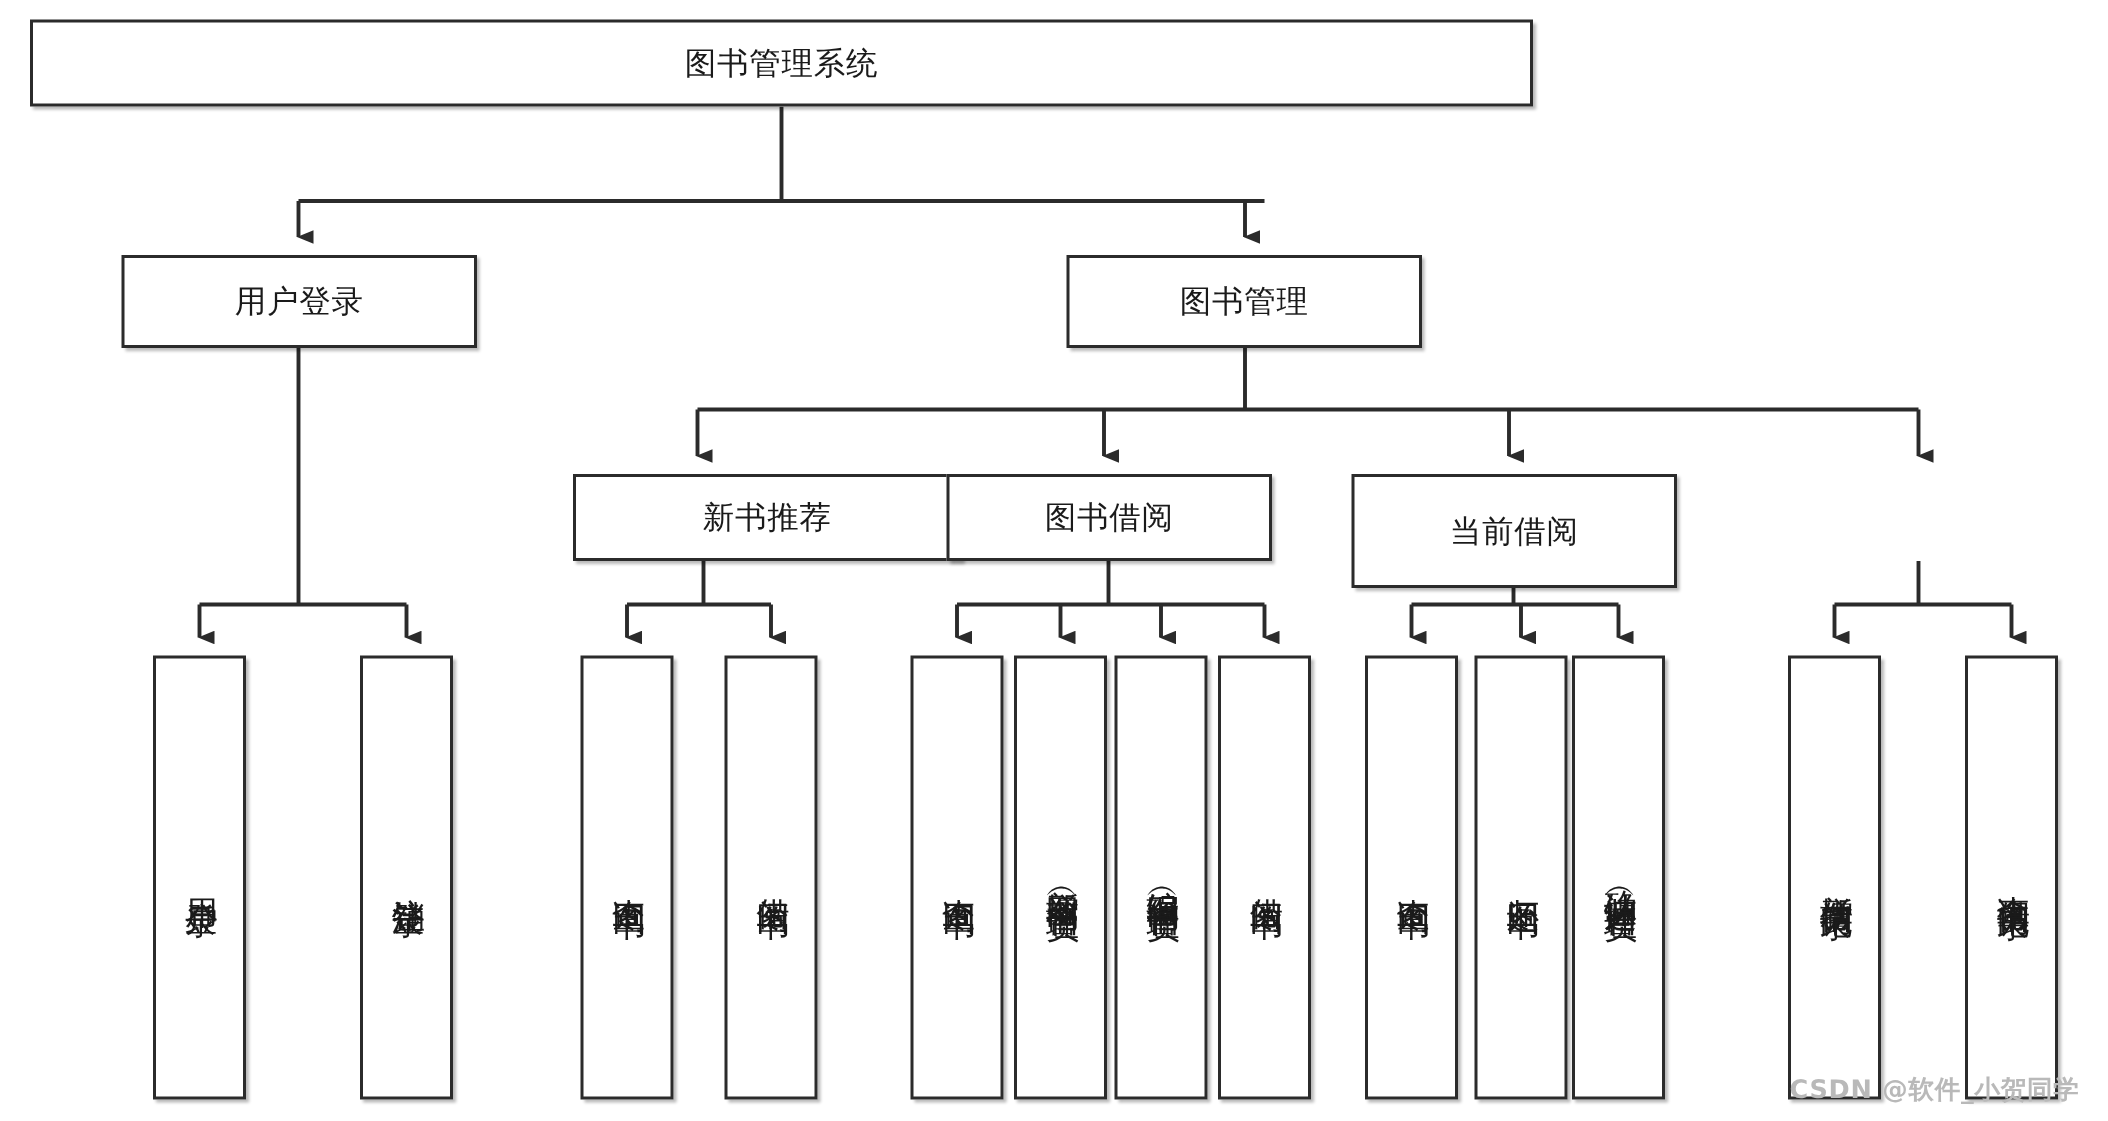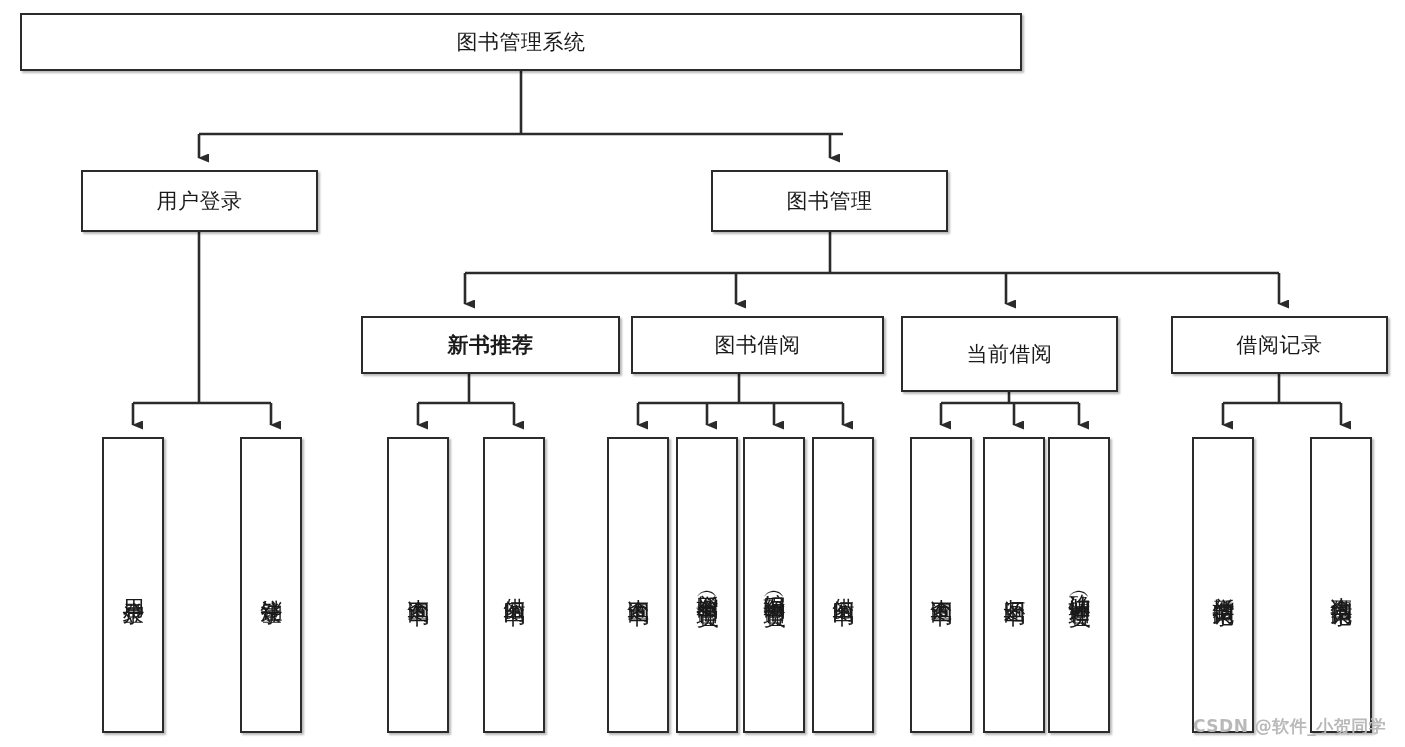--- a/index.html
+++ b/index.html
@@ -124,31 +124,28 @@
     <span class="node-label">图书管理系统</span>
   </div>
 
   <div class="node-box" style="left: 81px; top: 170px; width: 237px; height: 62px;">
     <span class="node-label">用户登录</span>
   </div>
   <div class="node-box" style="left: 711px; top: 170px; width: 237px; height: 62px; font-family: Liberation Serif, serif;">
     <span class="node-label">图书管理</span>
   </div>
 
-  <div class="node-box" style="left: 361px; top: 316px; width: 259px; height: 58px; font-weight: bold;">
+  <div class="node-box" style="left: 382px; top: 316px; width: 259px; height: 58px;">
     <span class="node-label">新书推荐</span>
   </div>
-  <div class="node-box" style="left: 631px; top: 316px; width: 253px; height: 58px;">
+  <div class="node-box" style="left: 631px; top: 316px; width: 217px; height: 58px;">
     <span class="node-label">图书借阅</span>
   </div>
   <div class="node-box" style="left: 901px; top: 316px; width: 217px; height: 76px;">
     <span class="node-label">当前借阅</span>
-  </div>
-  <div class="node-box" style="left: 1171px; top: 316px; width: 217px; height: 58px;">
-    <span class="node-label">借阅记录</span>
   </div>
 
   <div class="node-box leaf" style="left: 102px; top: 437px; width: 62px; height: 296px;">
     <span class="node-label">用户登录</span>
   </div>
   <div class="node-box leaf" style="left: 240px; top: 437px; width: 62px; height: 296px;">
     <span class="node-label">注销登录</span>
   </div>
   <div class="node-box leaf" style="left: 387px; top: 437px; width: 62px; height: 296px;">
     <span class="node-label">查询图书</span>

